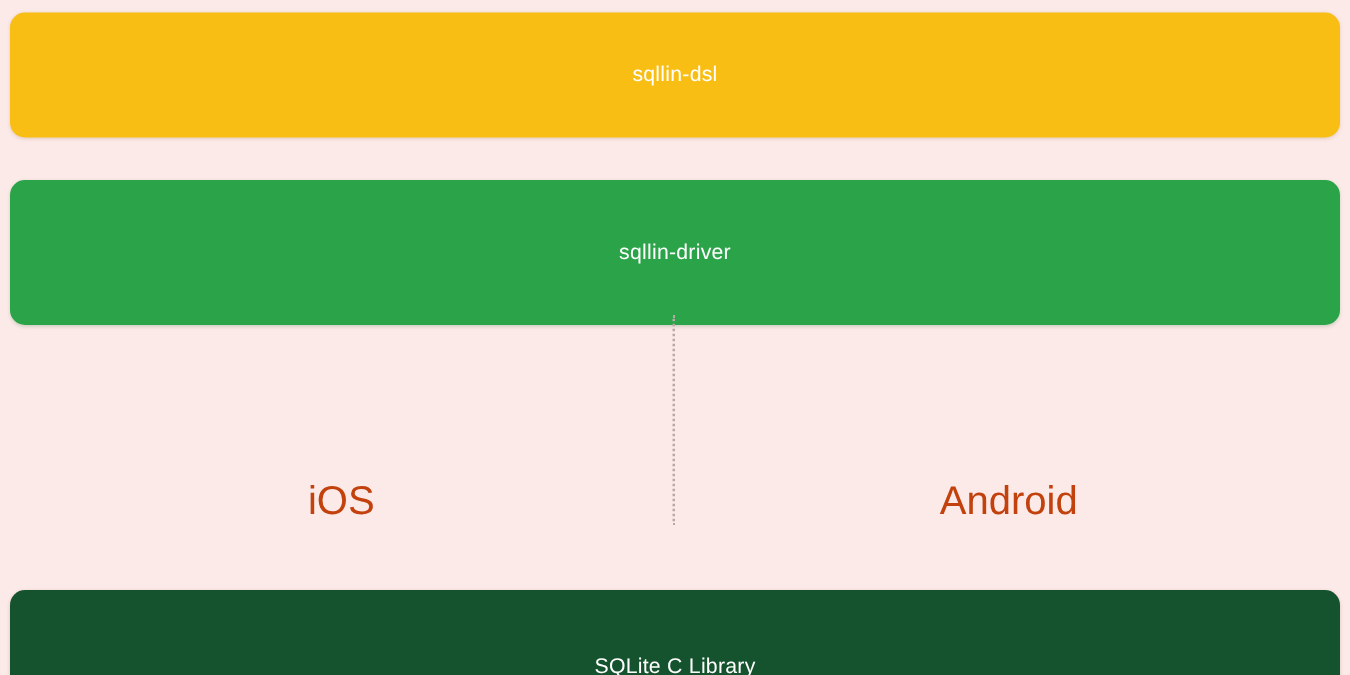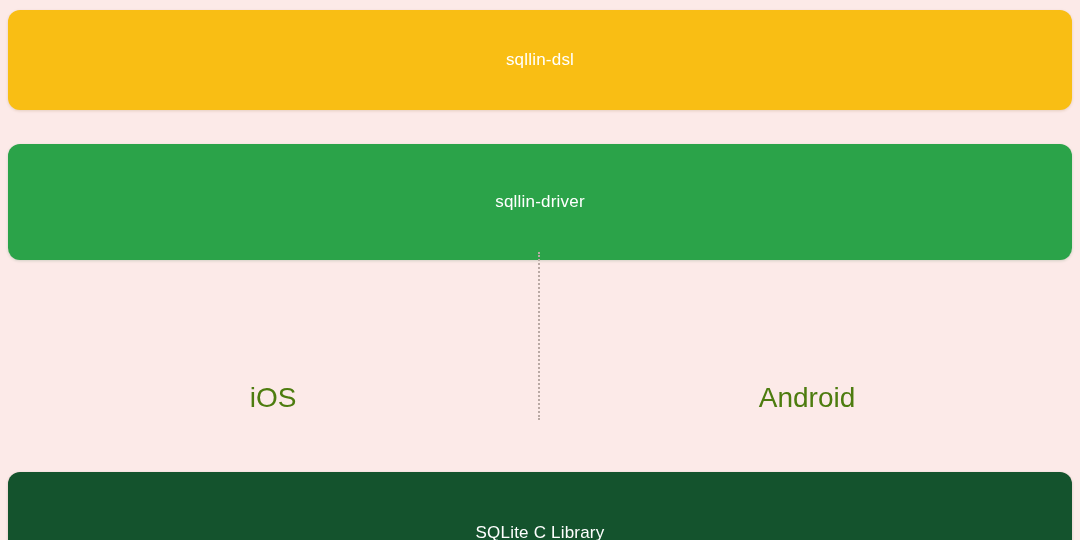--- a/index.html
+++ b/index.html
@@ -77,22 +77,22 @@
     top: 256px;
     width: 519px;
     height: 102px;
     background: #E8402E;
     font-size: 17px;
     box-shadow: 0 1px 3px rgba(130, 35, 25, 0.18);
   }
 
   .platform-label {
     position: absolute;
-    color: #4d7c0f;
-    font-size: 28px;
+    color: #c2410c;
+    font-size: 32px;
     text-align: center;
     white-space: nowrap;
   }
   #platform-label-ios {
     left: 8px;
     top: 382px;
     width: 530px;
   }
   #platform-label-android {
     left: 542px;

